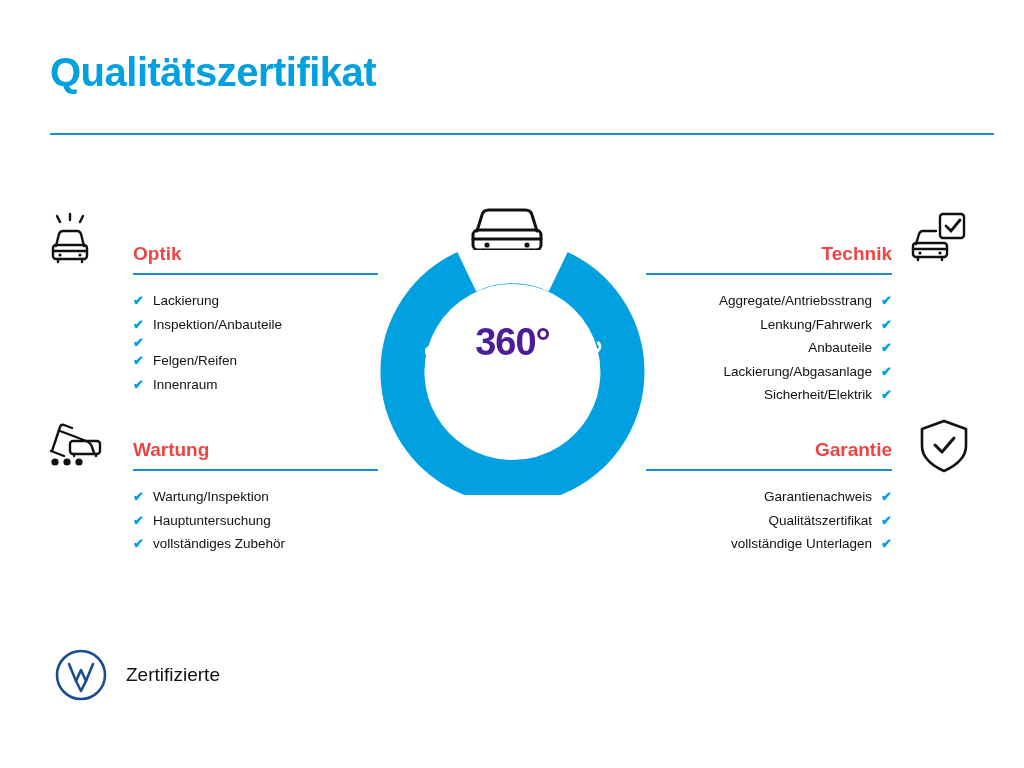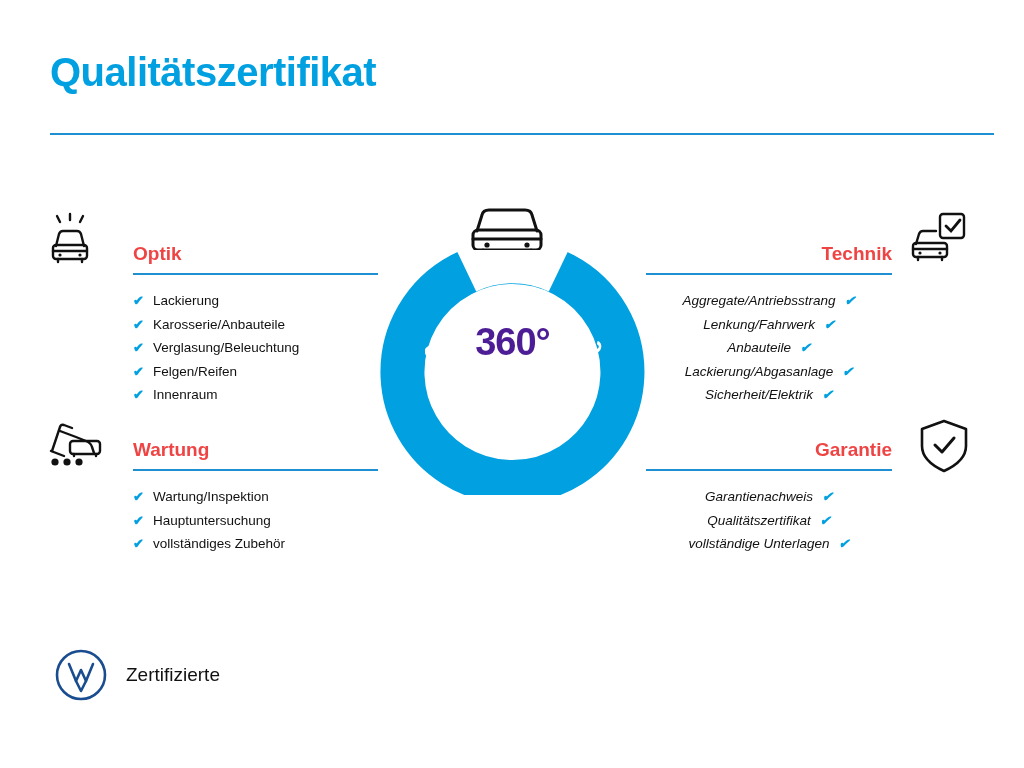--- a/index.html
+++ b/index.html
@@ -73,21 +73,21 @@
   }
   ul.items li {
     font-size: 13.5px;
     color: #111111;
     line-height: 23.5px;
     white-space: nowrap;
     display: flex;
     align-items: center;
   }
   .block-left ul.items li { justify-content: flex-start; }
-  .block-right ul.items li { justify-content: center; font-style: italic; }
+  .block-right ul.items li { justify-content: flex-end; }
   .chk {
     color: #00a0e1;
     font-size: 13px;
     font-weight: bold;
     line-height: 1;
   }
   .block-left .chk { margin-right: 9px; }
   .block-right .chk { margin-left: 9px; }
 
   
@@ -221,25 +221,24 @@
       <div class="block-title">Optik</div>
       <div class="head-rule"></div>
     </div>
     <ul class="items">
       <li>
           <span class="chk">✔</span>
           <span>Lackierung</span>
         </li>
       <li>
           <span class="chk">✔</span>
-          <span>Karosserie/Anbauteile</span>
-        </li>
-      <li>
-          <span class="chk">✔</span>
-          <span>Verglasung/Beleuchtung</span>
+          <span>Inspektion/Anbauteile</span>
+        </li>
+      <li>
+          <span class="chk">✔</span>
         </li>
       <li>
           <span class="chk">✔</span>
           <span>Felgen/Reifen</span>
         </li>
       <li>
           <span class="chk">✔</span>
           <span>Innenraum</span>
         </li>
     </ul>

